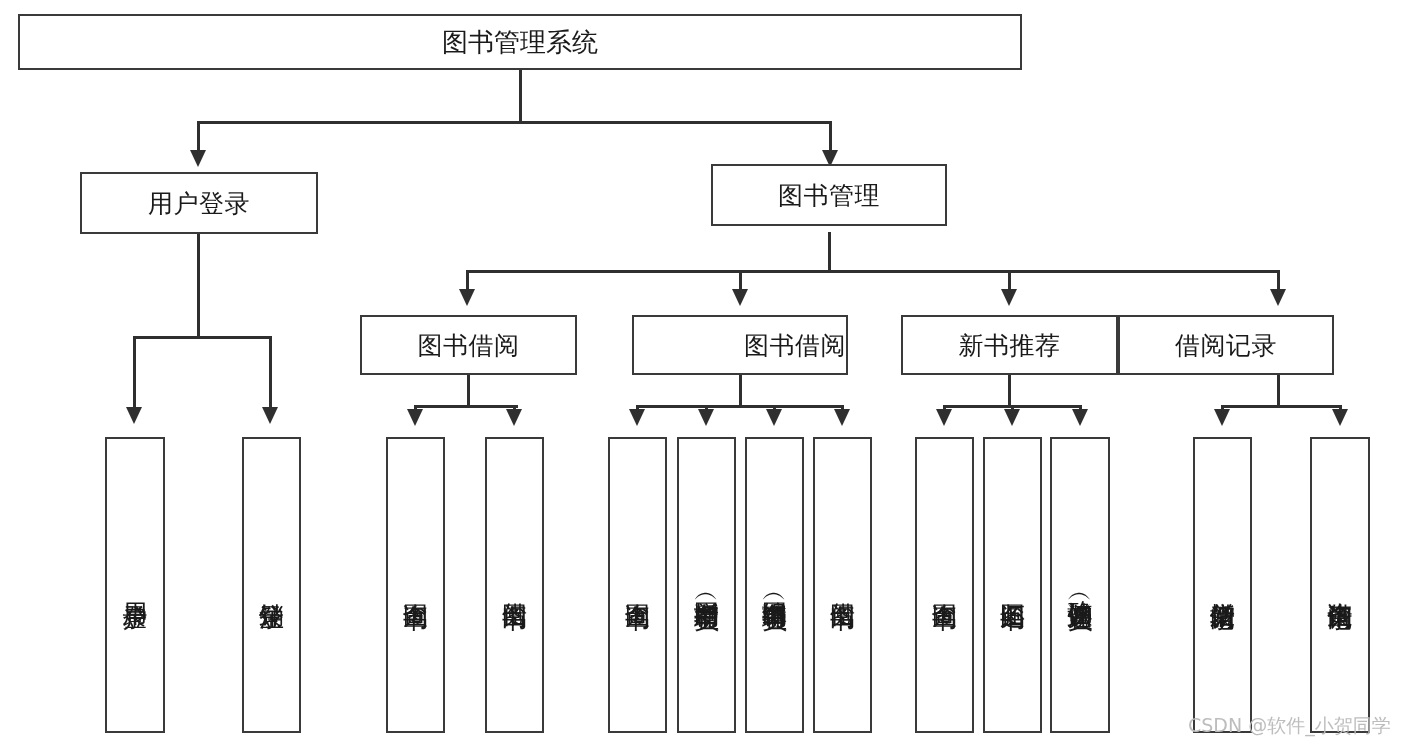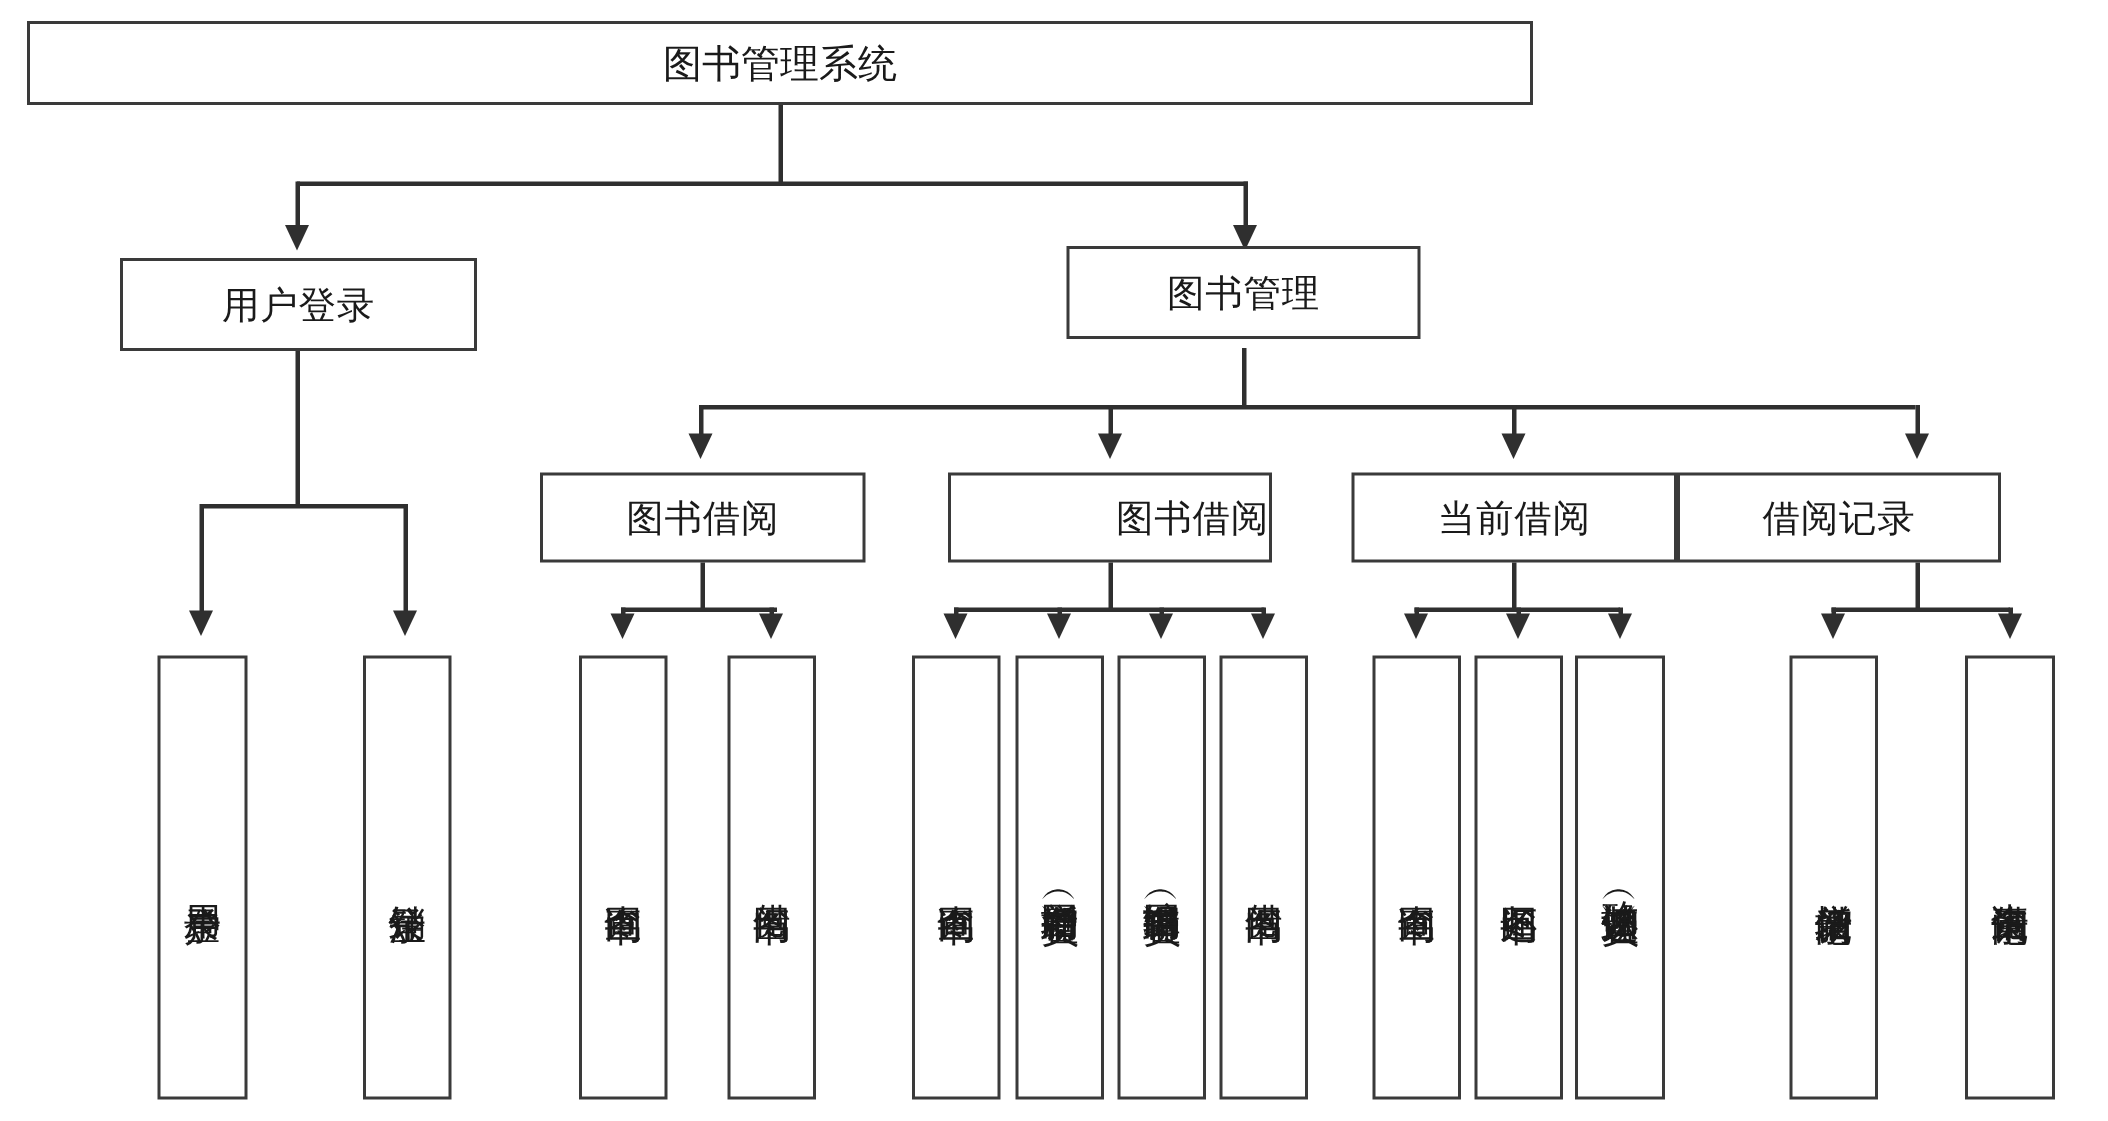--- a/index.html
+++ b/index.html
@@ -114,21 +114,21 @@
   <div class="edge v" style="left:1277px; top:270px; height:22px;"></div>
   <div class="arrow" style="left:1270px; top:289px;"></div>
 
   <div class="node horiz" style="left:360px; top:315px; width:217px; height:60px;">
     <span>图书借阅</span>
   </div>
   <div class="node horiz" style="left:632px; top:315px; width:216px; height:60px;justify-content:flex-end;">
     <span>图书借阅</span>
   </div>
   <div class="node horiz" style="left:901px; top:315px; width:217px; height:60px;">
-    <span>当前借阅</span>
+    <span>新书推荐</span>
   </div>
   <div class="node horiz" style="left:1118px; top:315px; width:216px; height:60px;">
     <span>借阅记录</span>
   </div>
 
   <div class="edge v" style="left:467px; top:375px; height:32px;"></div>
   <div class="edge h" style="left:414px; top:405px; width:104px;"></div>
   <div class="edge v" style="left:414px; top:405px; height:6px;"></div>
   <div class="arrow" style="left:407px; top:409px;"></div>
   <div class="edge v" style="left:513px; top:405px; height:6px;"></div>
@@ -194,14 +194,15 @@
   <div class="node vert" style="left:1050px; top:437px; width:60px; height:296px;">
     <span>确认归还（管理员）</span>
   </div>
   <div class="node vert" style="left:1193px; top:437px; width:59px; height:296px;">
     <span>新增借阅记录</span>
   </div>
   <div class="node vert" style="left:1310px; top:437px; width:60px; height:296px;">
     <span>查询借阅记录</span>
   </div>
 
+  <div class="watermark">CSDN @软件_小贺同学</div>
 
 </div>
 
 </body></html>

